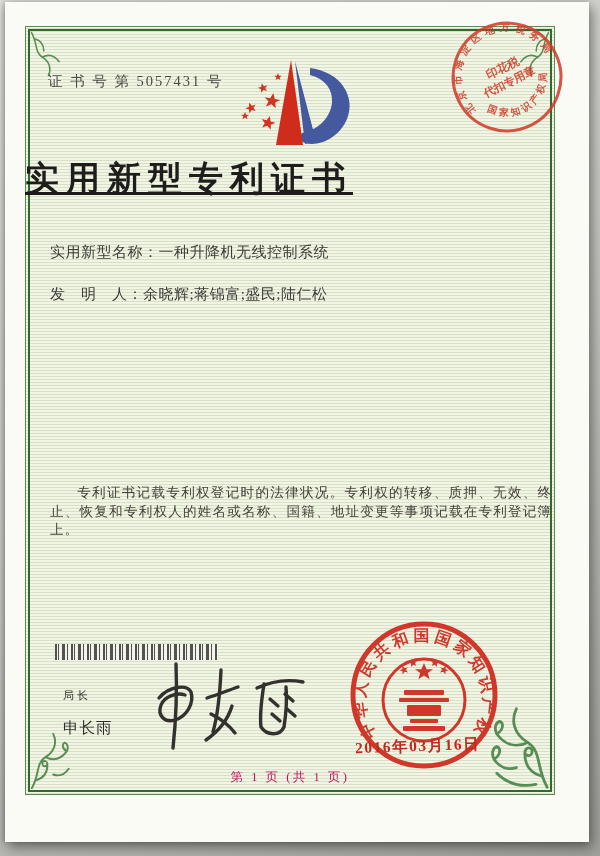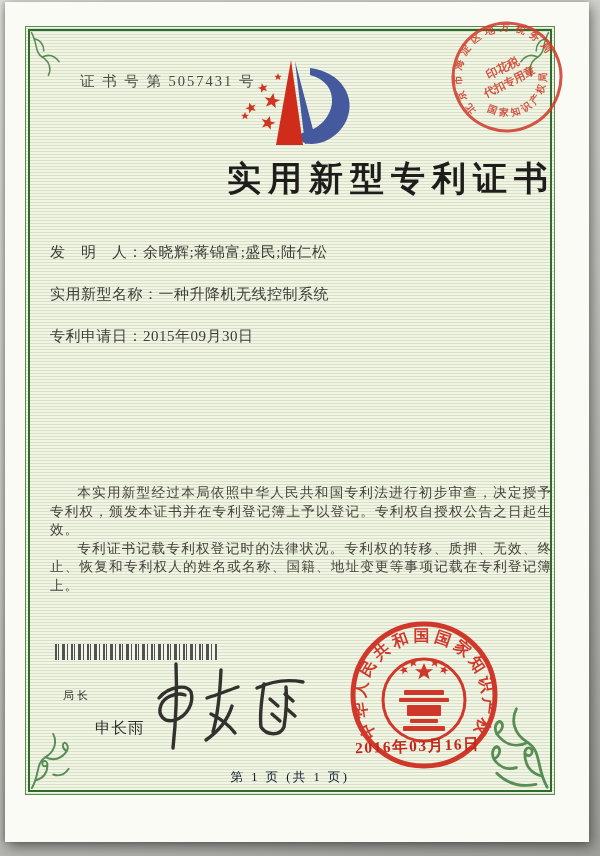--- a/index.html
+++ b/index.html
@@ -26,27 +26,27 @@
     position:absolute; inset:2px; border:2px solid #2f6b2c; pointer-events:none;
   }
   .ornament { position:absolute; color:#3f7d3c; opacity:.85; }
   .orn-bl { left:4px;  bottom:4px; }
   .orn-br { right:4px; bottom:4px; transform:scaleX(-1); }
   .orn-tl { left:4px;  top:4px;    transform:scaleY(-1); }
   .orn-tr { right:4px; top:4px;    transform:scale(-1,-1); }
 
   .cert-no {
     position:absolute; left:43px; top:70px;
-    font-size:14.5px; letter-spacing:2px; color:#4c4a46;margin-left:32px;
+    font-size:14.5px; letter-spacing:2px; color:#4c4a46;
   }
   .logo { position:absolute; left:227px; top:48px; width:142px; height:106px; }
   .title {
     position:absolute; left:20px; top:154px; width:530px;
-    text-align:right; font-size:34px; font-weight:bold;
-    letter-spacing:7px; color:#1e1d1b;
+    text-align:left; font-size:34px; font-weight:bold;
+    letter-spacing:7px; color:#1e1d1b;text-decoration:underline;
   }
   .fields { position:absolute; left:45px; top:241px; width:480px;
     display:flex; flex-direction:column; gap:24px; }
   .field { font-size:15px; color:#3e3c38; line-height:18px; letter-spacing:.5px; }
   .field .lab { white-space:pre; }
   .paras { position:absolute; left:45px; top:482px; width:502px; }
   .paras p {
     font-size:13.6px; line-height:18.6px; color:#45413b;
     text-align:justify; text-indent:2em; letter-spacing:.8px;
   }
@@ -55,36 +55,36 @@
     background:repeating-linear-gradient(90deg,
       #2c2c28 0 2px, #f5f5ef 2px 3px,
       #2c2c28 3px 4px, #f5f5ef 4px 7px,
       #2c2c28 7px 10px, #f5f5ef 10px 12px,
       #2c2c28 12px 13px, #f5f5ef 13px 16px);
     opacity:.8;
   }
   .sig-title { position:absolute; left:58px; top:686px; font-size:11px;
     letter-spacing:3px; color:#2e2d2a; font-family:"Liberation Sans",sans-serif; }
   .sig-name  { position:absolute; left:58px; top:716px; font-size:15.5px;
-    letter-spacing:1px; color:#2e2d2a; font-family:"Liberation Sans",sans-serif;margin-left:32px; }
+    letter-spacing:1px; color:#2e2d2a; font-family:"Liberation Sans",sans-serif; }
   .signature { position:absolute; left:140px; top:656px; width:185px; height:100px; }
 
   .seal-main { position:absolute; left:342px; top:616px; width:154px; height:154px; opacity:.92; }
   .seal-main text { font-weight:bold; fill:#cf291d; }
   .seal-date {
     position:absolute; left:350px; top:734px; font-size:15.5px; font-weight:bold;
     color:#c3271c; letter-spacing:1.5px; transform:rotate(-2deg);
   }
   .seal-tax { position:absolute; left:441px; top:14px; width:122px; height:122px;
     transform:rotate(-26deg); opacity:.85; }
   .seal-tax text { fill:#cf3a28; font-weight:bold; }
 
   .footer {
     position:absolute; left:20px; top:767px; width:530px; text-align:center;
-    font-size:12.5px; letter-spacing:2.5px; color:#0f172a;
+    font-size:12.5px; letter-spacing:2.5px; color:#be185d;
   }
 </style>
 </head>
 <body>
 
 <div class="paper">
 
   <div class="frame">
     <div class="frame-inner"></div>
 
@@ -149,27 +149,25 @@
     <text font-size="9.5" letter-spacing="3">
       <textPath href="#taxBot" startOffset="8">国家知识产权局</textPath>
     </text>
     <text x="60" y="54" text-anchor="middle" font-size="11.5">印花税</text>
     <text x="60" y="69" text-anchor="middle" font-size="11">代扣专用章</text>
   </svg>
 
   <div class="title">实用新型专利证书</div>
 
   <div class="fields">
+    <div class="field"><span class="lab">实用新型名称：</span><span>一种升降机无线控制系统</span></div>
     <div class="field"><span class="lab">发　明　人：</span><span>余晓辉;蒋锦富;盛民;陆仁松</span></div>
-    <div class="field"><span class="lab">实用新型名称：</span><span>一种升降机无线控制系统</span></div>
-    <div class="field"><span class="lab">专利申请日：</span><span>2015年09月30日</span></div>
   </div>
 
   <div class="paras">
-    <p>本实用新型经过本局依照中华人民共和国专利法进行初步审查，决定授予专利权，颁发本证书并在专利登记簿上予以登记。专利权自授权公告之日起生效。</p>
     <p>专利证书记载专利权登记时的法律状况。专利权的转移、质押、无效、终止、恢复和专利权人的姓名或名称、国籍、地址变更等事项记载在专利登记簿上。</p>
   </div>
 
   <div class="barcode"></div>
 
   <div class="sig-title">局长</div>
   <div class="sig-name">申长雨</div>
   <svg class="signature" viewBox="0 0 185 100">
     <g fill="none" stroke="#33312e" stroke-width="3.4" stroke-linecap="round">
       <path d="M14,40 C24,28 42,26 46,34 C49,44 43,58 30,62 C20,65 12,58 16,47 C19,39 31,34 40,37"></path>

